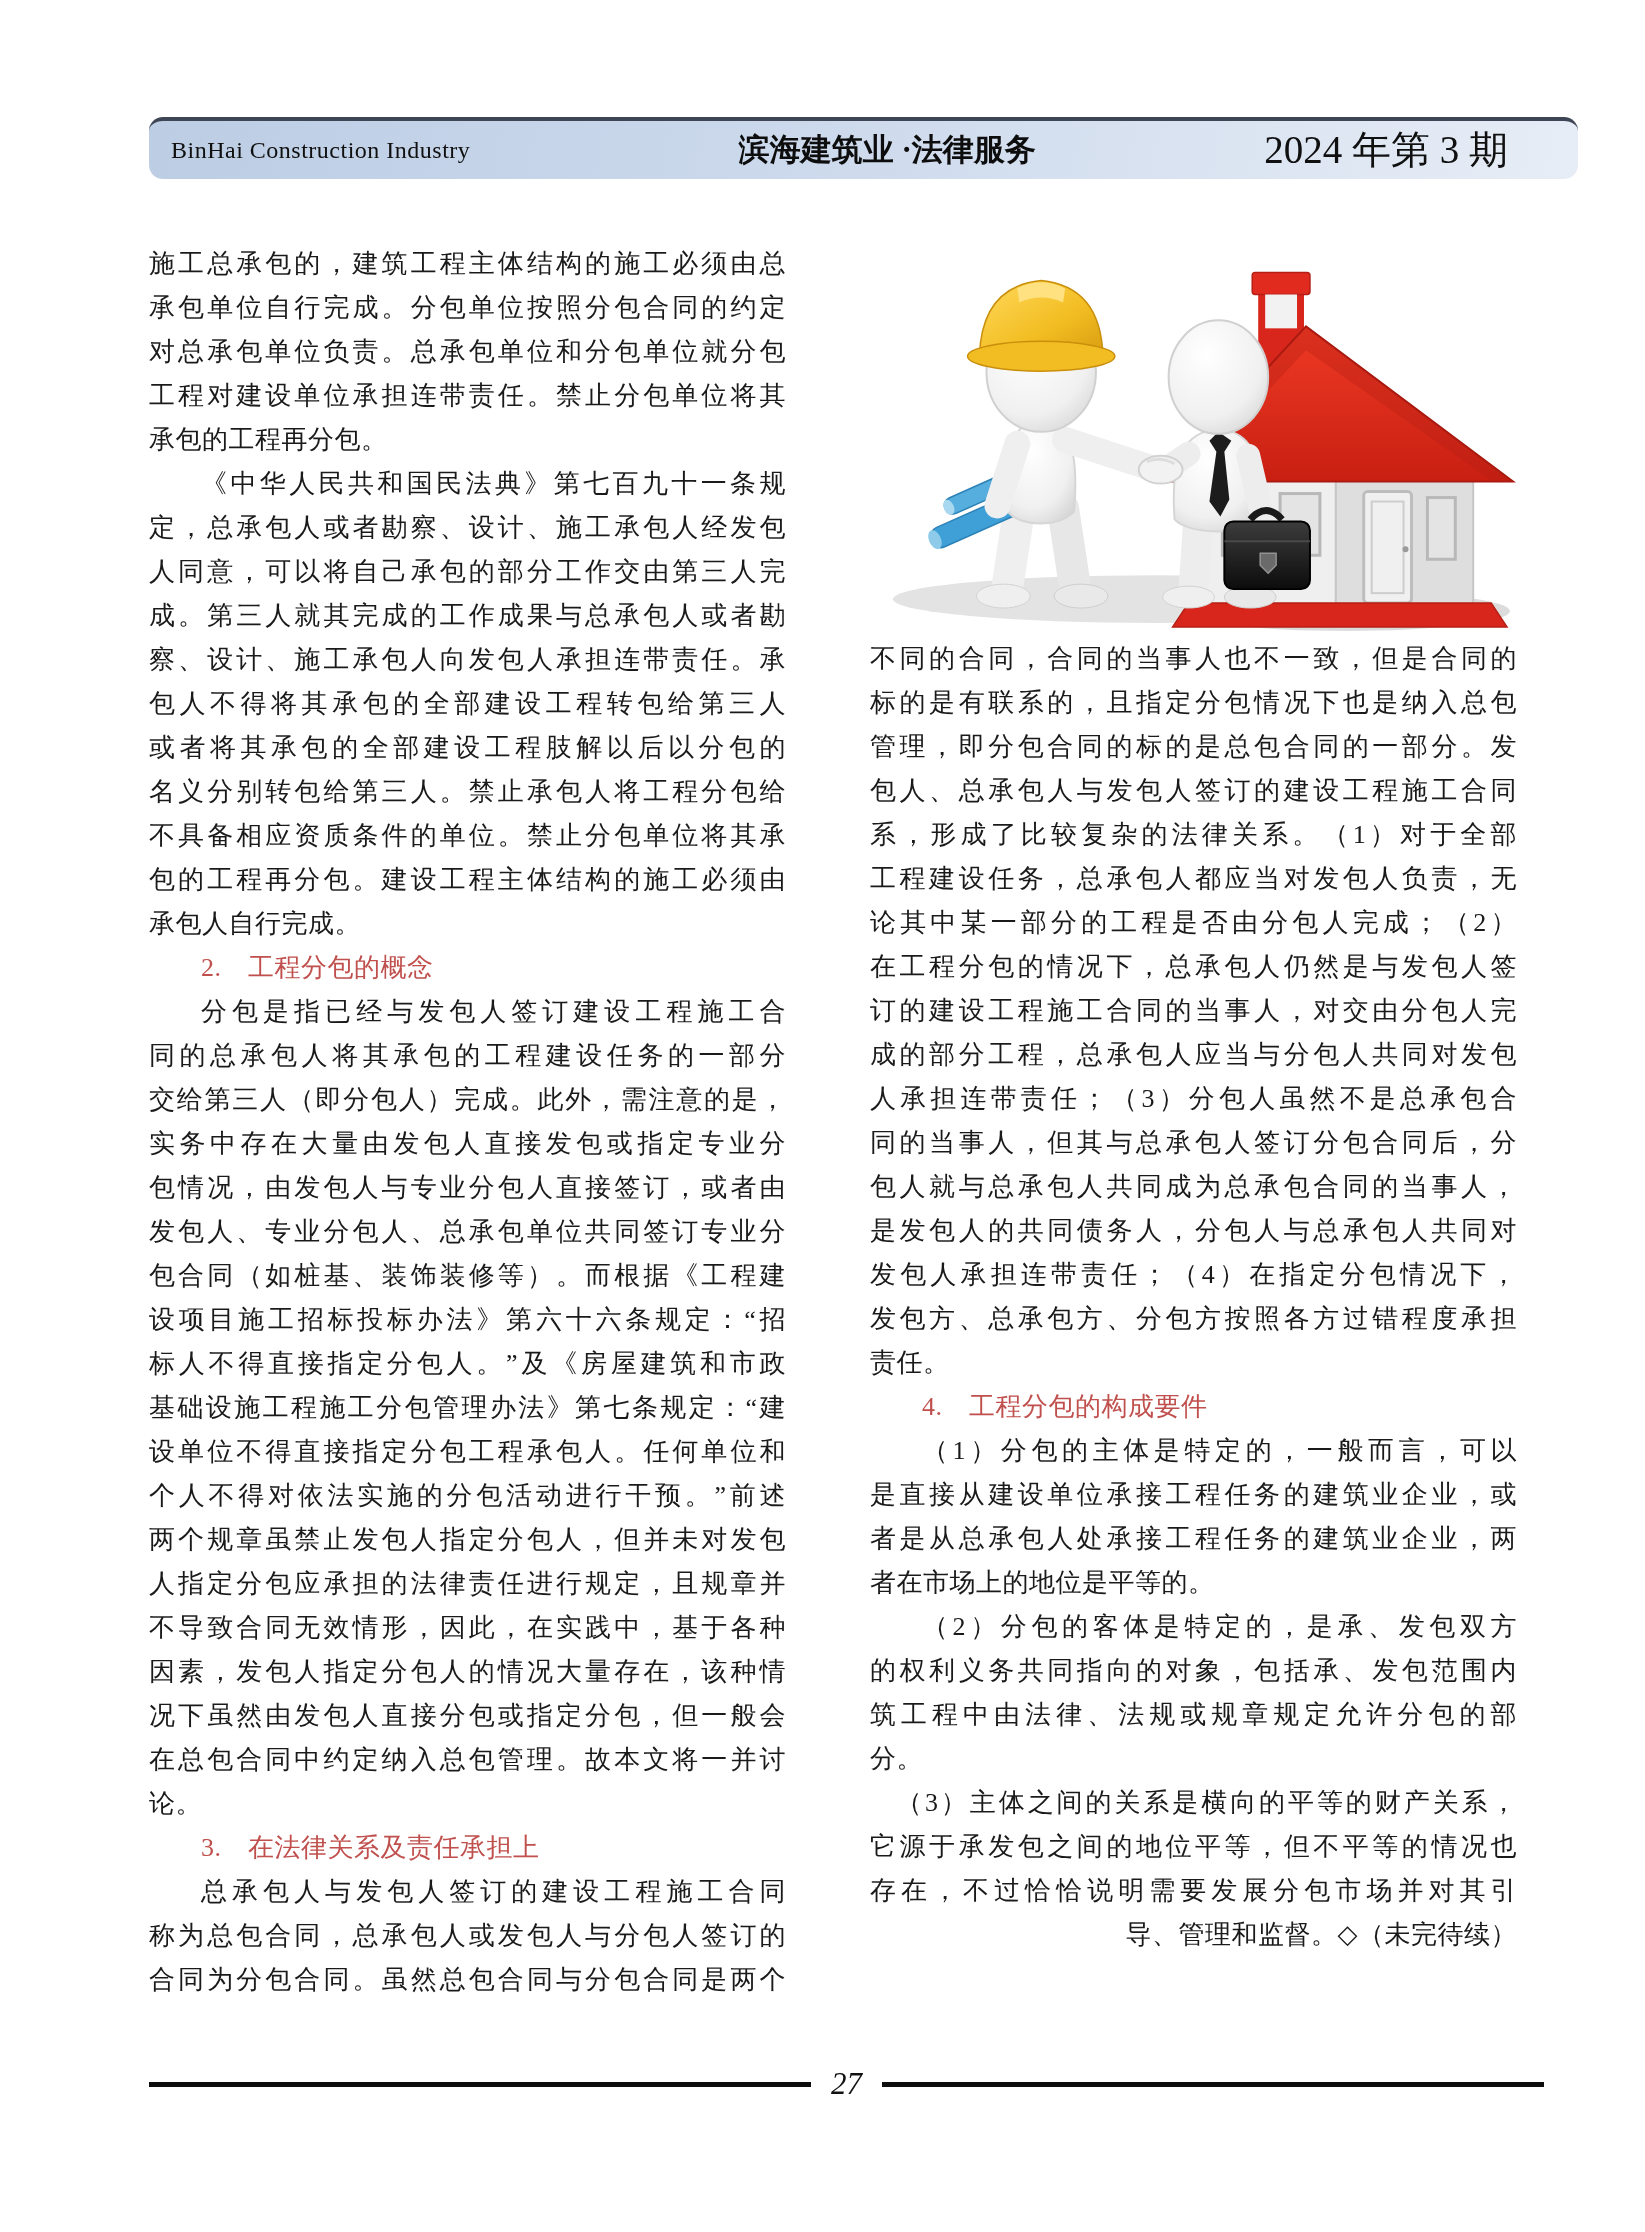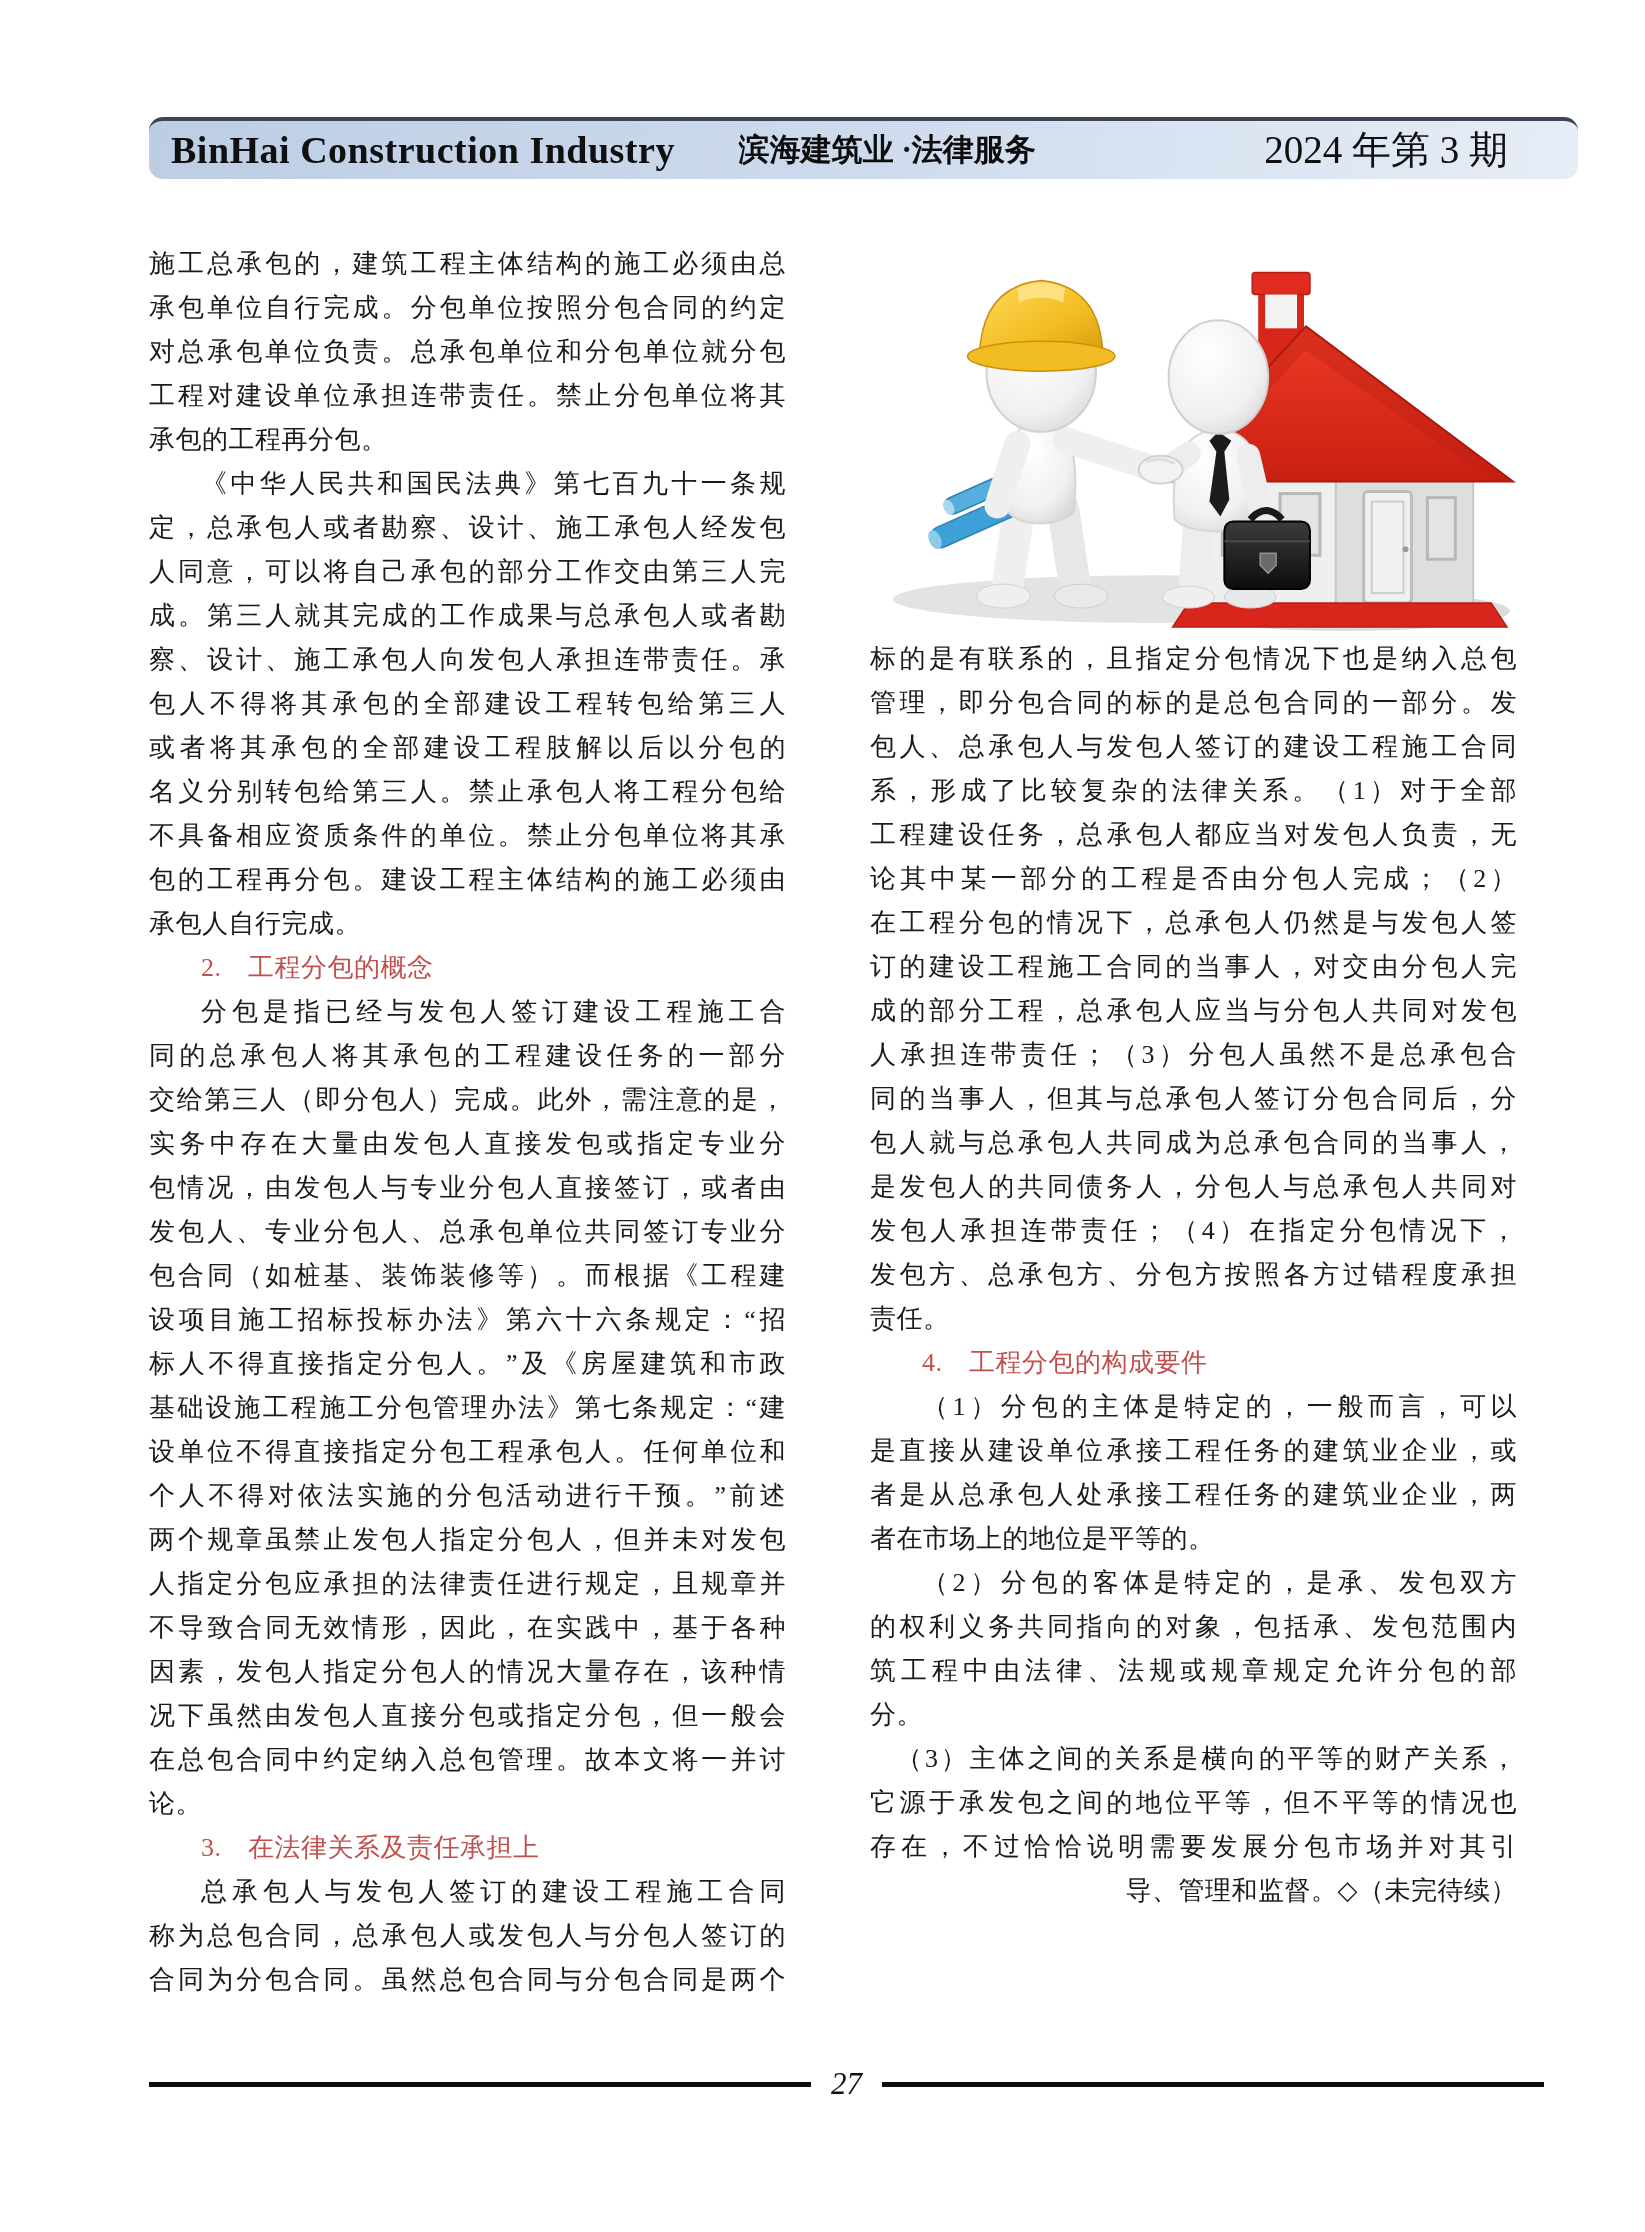--- a/index.html
+++ b/index.html
@@ -15,21 +15,21 @@
   .header-bar{
     position:absolute;left:149px;top:117px;width:1429px;height:62px;
     border-radius:14px;
     border-top:4px solid #3e4656;
     background:linear-gradient(100deg,#bccde4 0%,#ccd9ec 45%,#e7edf6 100%);
     display:flex;align-items:center;justify-content:space-between;
     box-sizing:border-box;
     padding:0 70px 0 22px;
   }
   .header-en{
-    font-size:38px;font-weight:bold;color:#101010;letter-spacing:0.5px;
+    font-size:24px;font-weight:normal;color:#101010;letter-spacing:0.5px;
     white-space:nowrap;
   }
   .header-cn{
     font-size:31px;font-weight:bold;color:#0d0d0d;white-space:nowrap;
     position:absolute;left:50%;transform:translateX(-42%);
   }
   .header-issue{font-size:39px;color:#101010;white-space:nowrap;}
   
   .col{
     position:absolute;
@@ -215,20 +215,21 @@
       <div class="line r-j">在总包合同中约定纳入总包管理。故本文将一并讨</div>
       <div class="line r-l">论。</div>
       <div class="line r-h">3.　在法律关系及责任承担上</div>
       <div class="line r-jp">总承包人与发包人签订的建设工程施工合同</div>
       <div class="line r-j">称为总包合同，总承包人或发包人与分包人签订的</div>
       <div class="line r-j">合同为分包合同。虽然总包合同与分包合同是两个</div>
     </div>
 
   <div class="col col-right">
     <div>
+        <div class="line r-j">不同的合同，合同的当事人也不一致，但是合同的</div>
         <div class="line r-j">标的是有联系的，且指定分包情况下也是纳入总包</div>
         <div class="line r-j">管理，即分包合同的标的是总包合同的一部分。发</div>
         <div class="line r-j">包人、总承包人与发包人签订的建设工程施工合同</div>
         <div class="line r-j">系，形成了比较复杂的法律关系。（1）对于全部</div>
         <div class="line r-j">工程建设任务，总承包人都应当对发包人负责，无</div>
         <div class="line r-j">论其中某一部分的工程是否由分包人完成；（2）</div>
         <div class="line r-j">在工程分包的情况下，总承包人仍然是与发包人签</div>
         <div class="line r-j">订的建设工程施工合同的当事人，对交由分包人完</div>
         <div class="line r-j">成的部分工程，总承包人应当与分包人共同对发包</div>
         <div class="line r-j">人承担连带责任；（3）分包人虽然不是总承包合</div>

